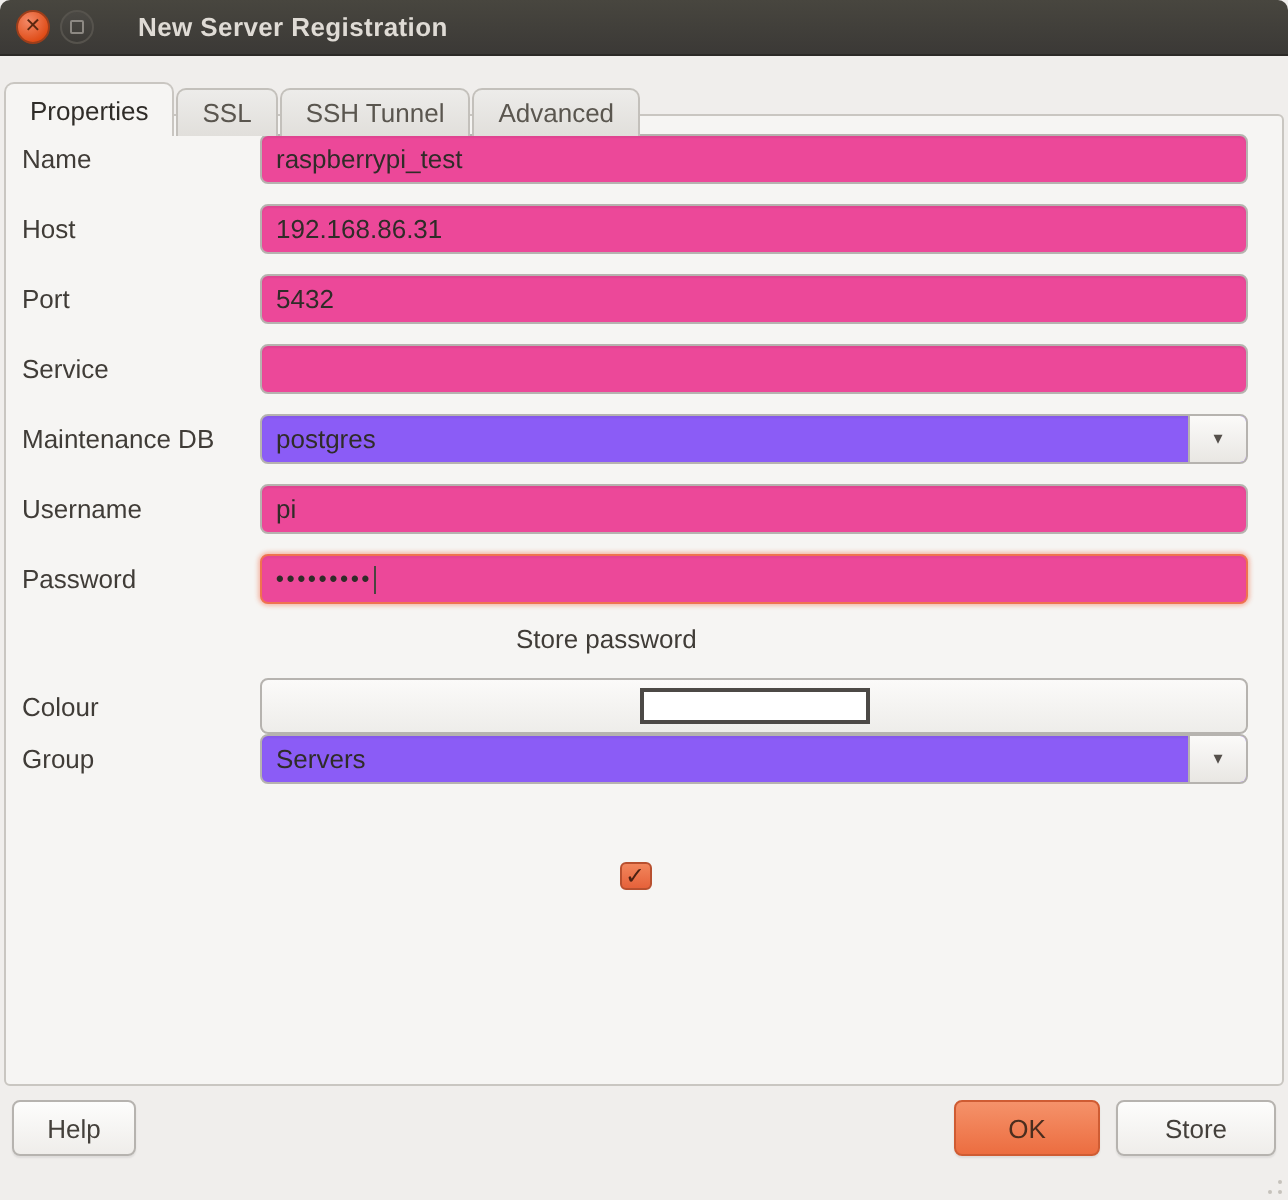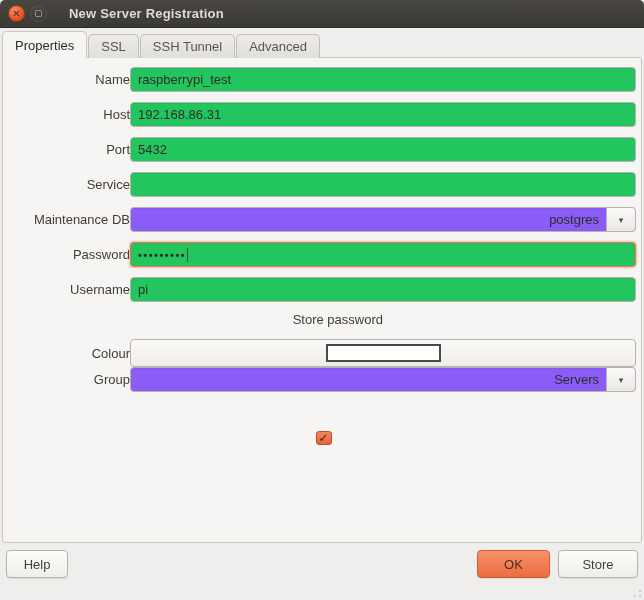--- a/index.html
+++ b/index.html
@@ -25,48 +25,48 @@
   }
   .max-btn {
     margin-left:5px;
     background:linear-gradient(#4b4944,#3d3b37);
     border:1px solid #56534d;
   }
   .max-glyph { width:7px; height:7px; border:1.5px solid #8d8983; border-radius:1px; }
   .win-title { margin-left:22px; color:#dfdbd5; font-weight:bold; letter-spacing:.2px; }
 
   
-  .tabstrip { position:absolute; top:31px; left:2px; height:27px; display:flex; align-items:flex-end; z-index:3; }
+  .tabstrip { position:absolute; top:41px; left:2px; height:27px; display:flex; align-items:flex-end; z-index:3; }
   .tab {
     height:24px; padding:0 12px; display:flex; align-items:center;
     background:linear-gradient(#edecea,#e1dfdb);
     border:1px solid #c3c0bb; border-bottom:none;
     border-radius:5px 5px 0 0; margin-right:1px;
     color:#5a564f; cursor:default;
   }
   .tab.active {
     height:27px; background:#f6f5f3; color:#2f2c28;
     border-color:#c9c6c1; position:relative; z-index:4;
   }
 
   
   .panel {
     position:absolute; top:57px; left:2px; width:640px; height:486px;
     background:#f6f5f3; border:1px solid #c9c6c1; border-radius:0 3px 3px 3px;
-    padding:9px 5px 0 8px; z-index:2;text-align:right;
+    padding:9px 17px 0 8px; z-index:2;
   }
   .row { display:flex; align-items:center; }
   .row-input { height:25px; margin-bottom:10px; }
   .row-check { height:18px; margin-bottom:9px;flex-direction:column; }
   .row-colour { height:28px; margin-bottom:0; }
   .row-combo-last { height:25px; }
   .flabel { width:119px; flex:0 0 119px; color:#403c37; }
 
   .textbox {
-    flex:1; height:25px; background:#22c55e;
+    flex:1; height:25px; background:#ec4899;
     border:1px solid #b6b3af; border-radius:4px;
     display:flex; align-items:center; padding:0 7px;
     color:#2f2c28; box-shadow:inset 0 1px 1px rgba(0,0,0,.06);
   }
   .textbox.focused {
     border:1px solid #ef7350;
     box-shadow:0 0 2px 1px rgba(240,115,80,.45), inset 0 1px 1px rgba(0,0,0,.04);
   }
   .pw-dots { font-size:11px; font-weight:bold; letter-spacing:1.5px; }
   .caret { display:inline-block; width:1px; height:14px; background:#4a4540; margin-left:1px; }
@@ -177,31 +177,31 @@
 
     <div class="row row-input">
       <span class="flabel">Maintenance DB</span>
       <div class="combo">
         <span class="combo-text">postgres</span>
         <span class="combo-arrow">▾</span>
       </div>
     </div>
 
     <div class="row row-input">
+      <span class="flabel">Username</span>
+      <div class="textbox">
+        <span>pi</span>
+      </div>
+    </div>
+
+    <div class="row row-input">
       <span class="flabel">Password</span>
       <div class="textbox focused">
         <span class="pw-dots">•••••••••</span>
         <span class="caret"></span>
-      </div>
-    </div>
-
-    <div class="row row-input">
-      <span class="flabel">Username</span>
-      <div class="textbox">
-        <span>pi</span>
       </div>
     </div>
 
     <div class="row row-check">
       <span class="flabel">Store password</span>
       <div class="checkbox">
         <span>✓</span>
       </div>
     </div>
 

